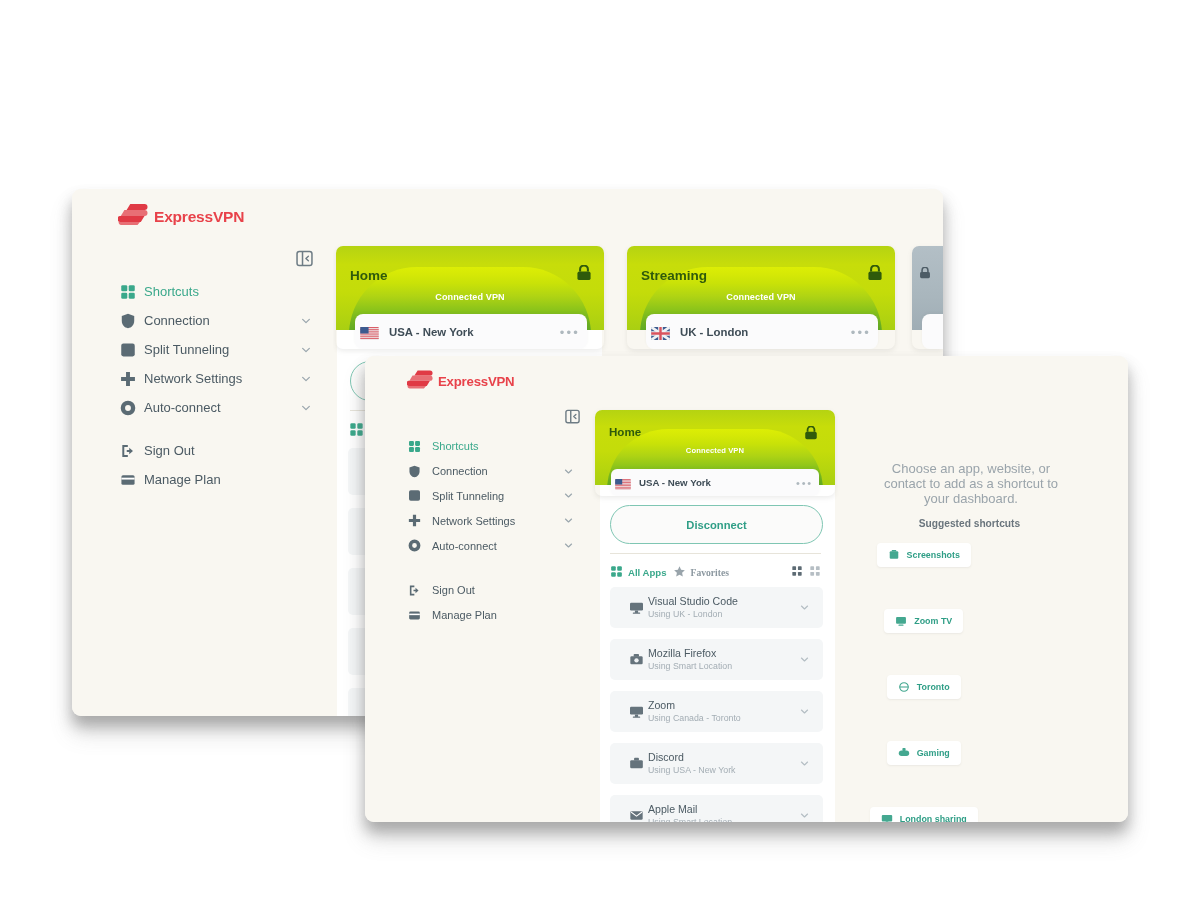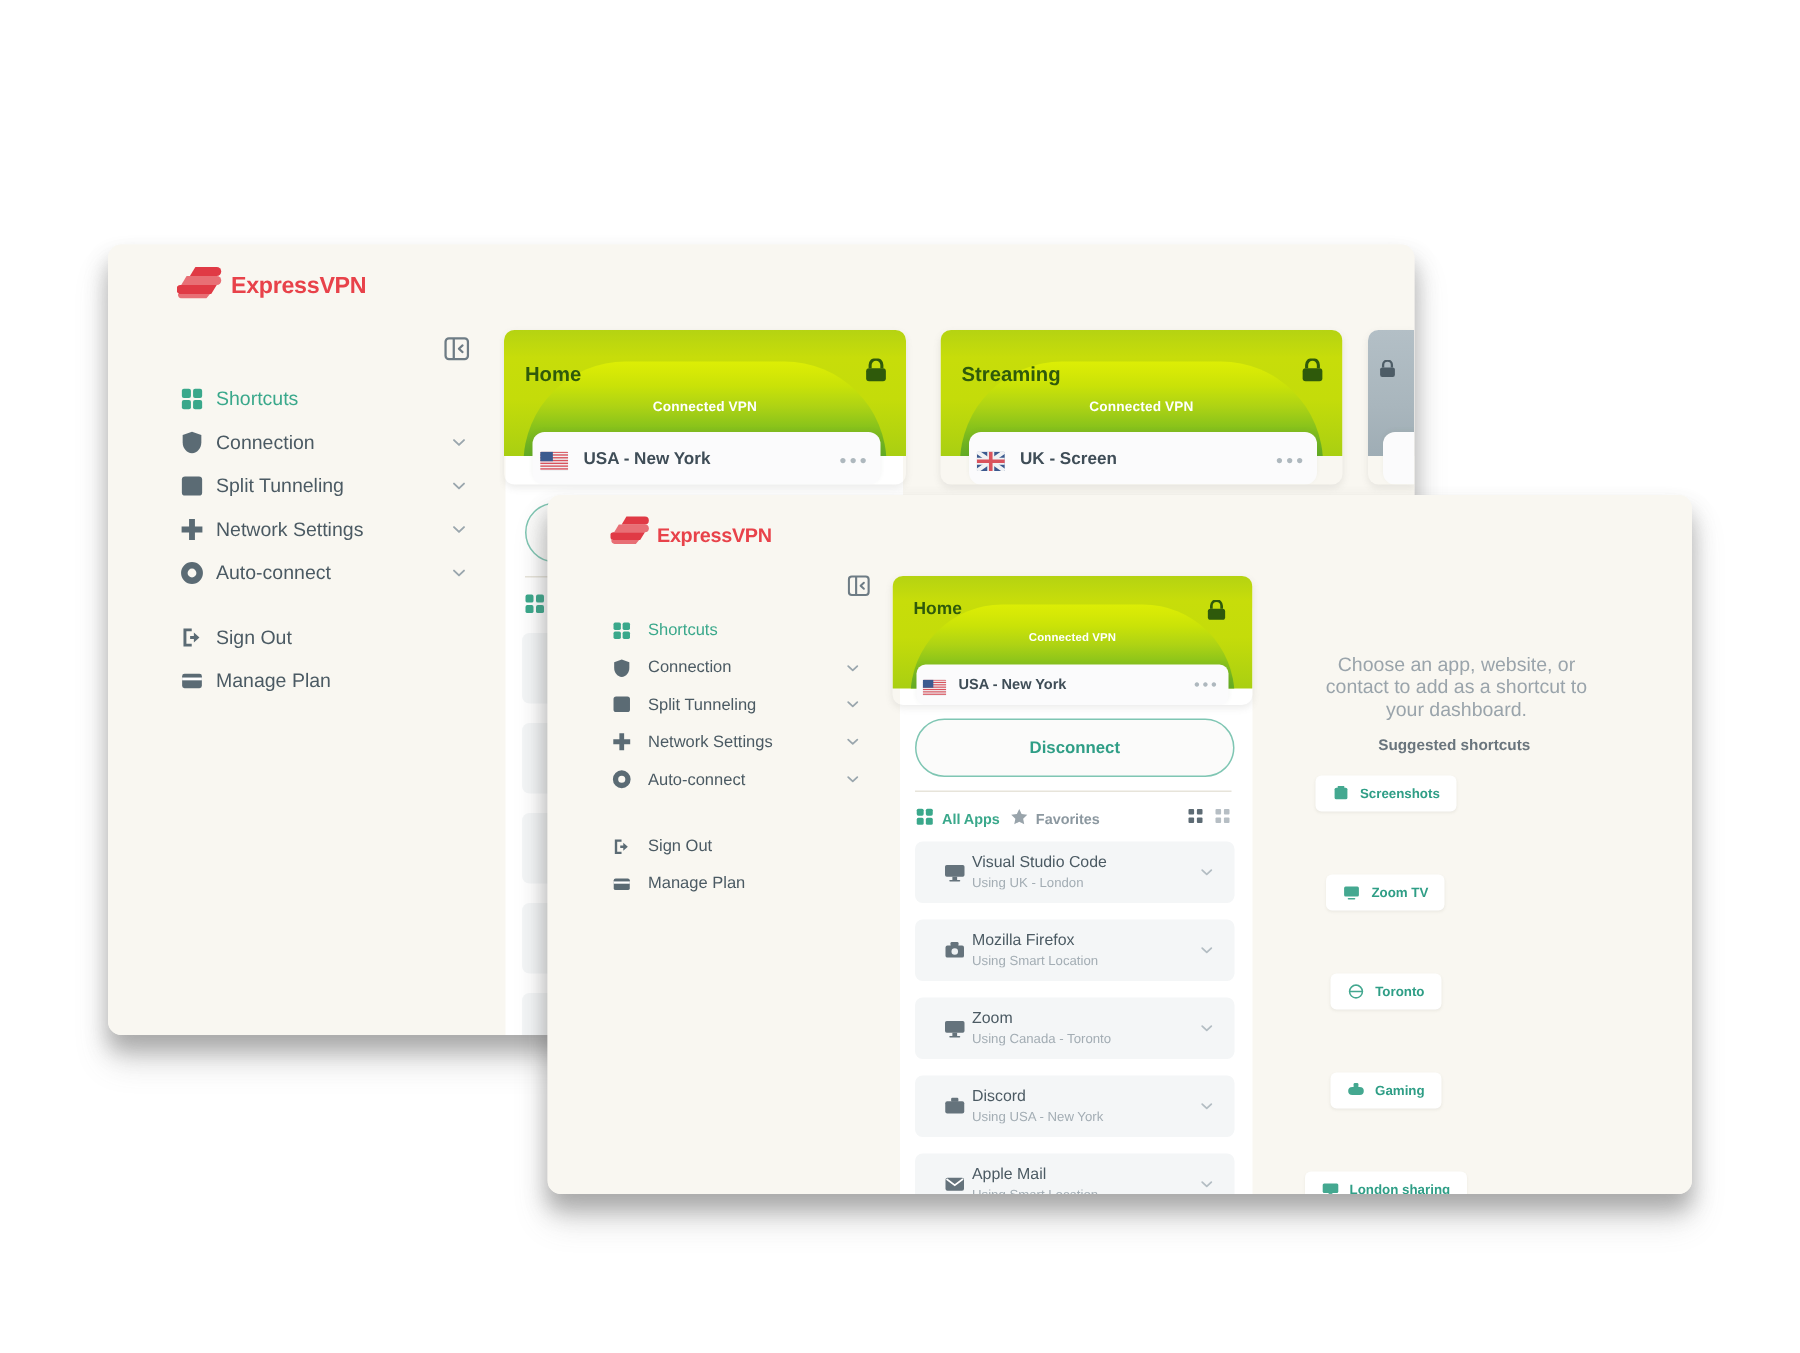--- a/index.html
+++ b/index.html
@@ -1,18 +1,18 @@
 <!DOCTYPE html>
 <html><head>
 <meta charset="utf-8">
 <style>
   html,body{margin:0;padding:0;}
   body{width:1200px;height:902px;background:#ffffff;font-family:"Liberation Sans",sans-serif;overflow:hidden;
        -webkit-font-smoothing:antialiased;}
-  .stage{position:relative;width:1200px;height:680px;}
+  .stage{position:relative;width:1200px;height:680px;margin-top:26px;}
 
   
   .win{position:absolute;background:#f9f7f1;border-radius:9px;overflow:hidden;}
   #win-back{left:72px;top:163px;width:871px;height:527px;
             box-shadow:0 10px 14px rgba(90,90,90,.40), 0 17px 22px rgba(100,100,100,.22);}
   #win-front{left:365px;top:330px;width:763px;height:466px;
              box-shadow:0 10px 14px rgba(90,90,90,.40), 0 17px 22px rgba(100,100,100,.22);}
 
   .winbody{display:flex;height:100%;}
 
@@ -53,21 +53,21 @@
 
   
   .panel-sep{position:absolute;background:#e7e4da;}
 
   .conn-btn{position:absolute;border:1.4px solid #7fc6b3;border-radius:999px;background:#fbfbfa;
             display:flex;align-items:center;justify-content:center;color:#2f9e86;font-weight:600;}
 
   .tabs-row{position:absolute;display:flex;align-items:center;}
   .tab{display:flex;align-items:center;gap:4px;}
   .tab.active{color:#3aa88b;}
-  .tab.inactive{color:#8c98a0;}
+  .tab.inactive{color:#8c98a0;font-family:Liberation Serif, serif;}
 
   .app-list{position:absolute;left:0;right:0;}
   .app-row{display:flex;align-items:center;background:#f4f6f7;border-radius:5px;}
   .app-ico{flex:0 0 auto;display:flex;align-items:center;justify-content:center;color:#6d7a83;}
   .app-txt{flex:1 1 auto;min-width:0;}
   .app-name{color:#4b5a63;white-space:nowrap;overflow:hidden;font-weight:400;}
   .app-sub{color:#a3adb4;white-space:nowrap;overflow:hidden;}
   .app-chev{flex:0 0 auto;color:#b3bdc3;}
 
   
@@ -520,21 +520,21 @@
                 </svg></div>
               <div class="sc-status">Connected VPN</div>
             </div>
             <div class="sc-loc">
               <span class="flag"><svg width="19" height="13" viewBox="0 0 20 14">
                   <rect width="20" height="14" fill="#3c5a8f"></rect>
                   <path d="M0 0 20 14M20 0 0 14" stroke="#f0f2f4" stroke-width="3"></path>
                   <path d="M10 0v14M0 7h20" stroke="#f0f2f4" stroke-width="5"></path>
                   <path d="M10 0v14M0 7h20" stroke="#d9535d" stroke-width="2.6"></path>
                 </svg></span>
-              <span class="sc-loc-name">UK - Screen</span>
+              <span class="sc-loc-name">UK - London</span>
               <span class="sc-loc-act">•••</span>
             </div>
           </div>
           <div class="sc-card sc-card-grey c3">
             <div class="sc-cover">
               <div class="sc-lock"><svg width="12" height="12" viewBox="0 0 18 18" aria-hidden="true">
                   <g fill="#4d5c66">
                     <rect x="1.6" y="7.4" width="14.8" height="9.6" rx="2.2"></rect>
                     <path d="M4.6 7.4V4.9a4.4 4.4 0 0 1 8.8 0v2.5" fill="none" stroke="#4d5c66" stroke-width="2.3"></path>
                   </g>

